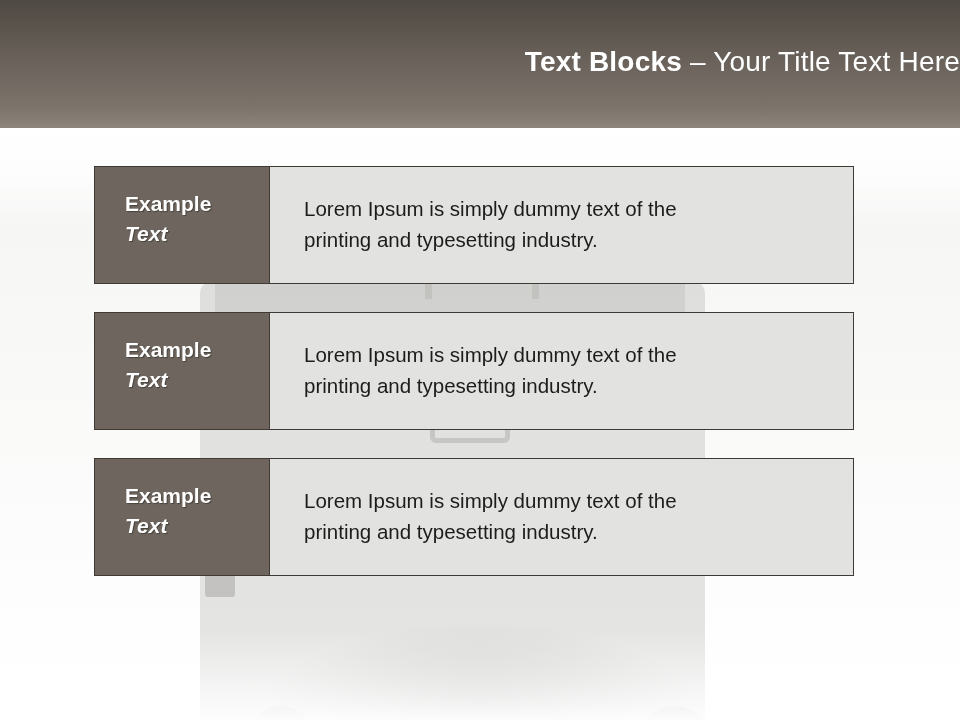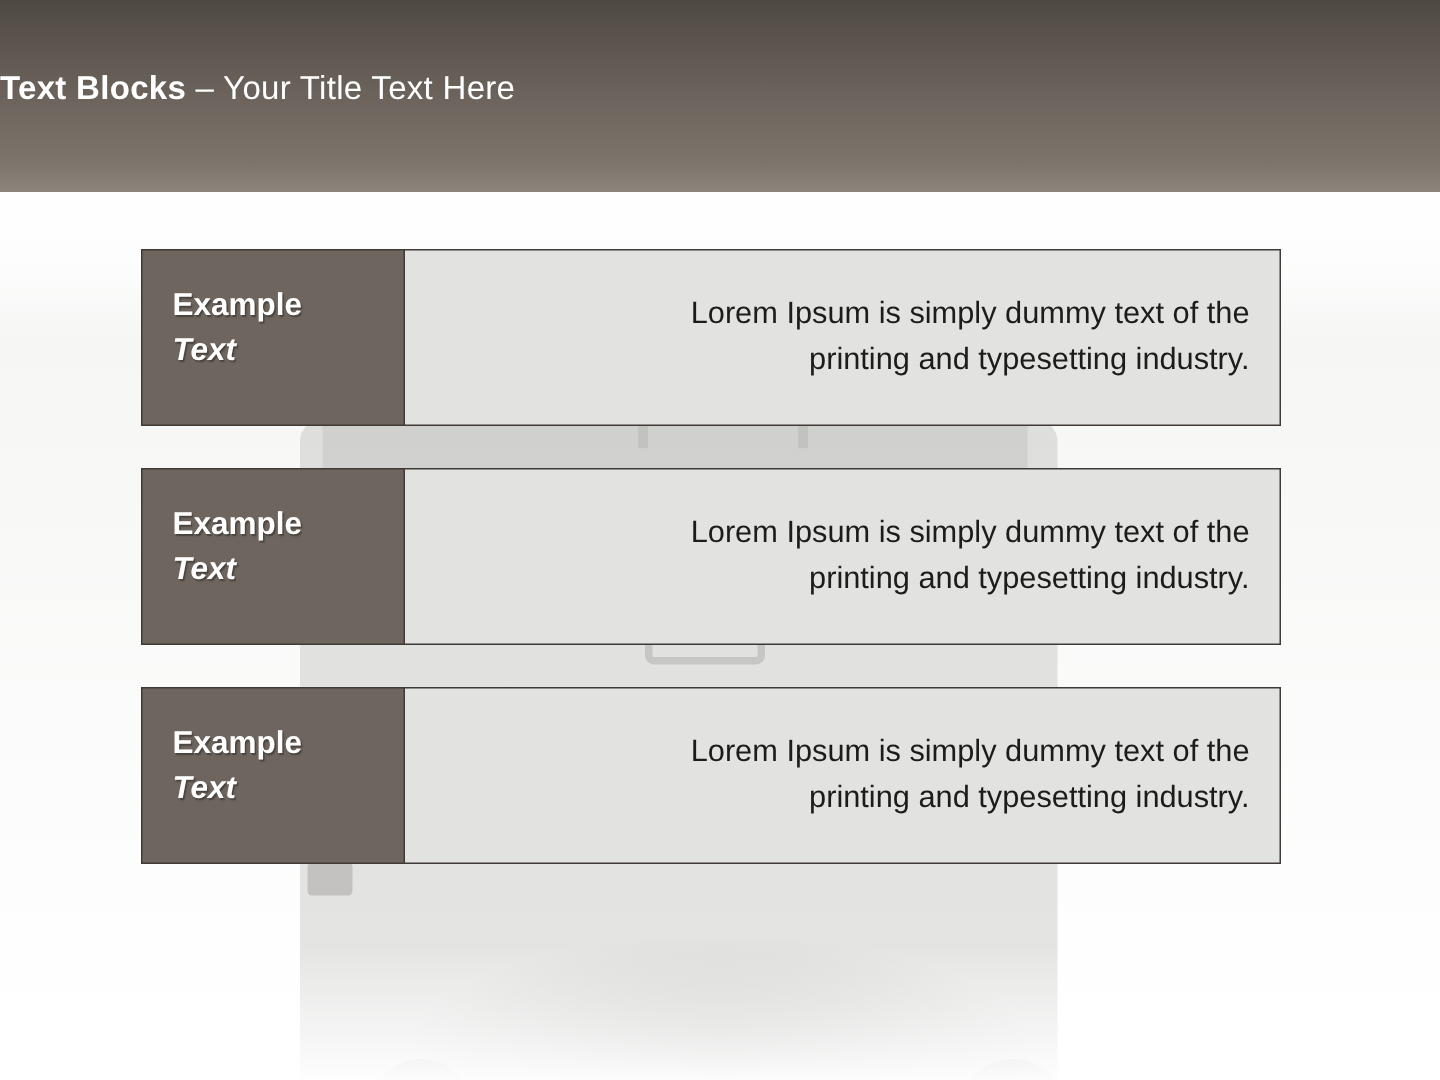--- a/index.html
+++ b/index.html
@@ -121,22 +121,22 @@
     top: 0;
     width: 960px;
     height: 128px;
     background: linear-gradient(to bottom, #4f4943 0%, #6e665e 55%, #7d756c 85%, #8d857c 100%);
   }
   .header-title {
     position: absolute;
     left: 0;
     top: 46px;
     width: 960px;
-    text-align: left;
-    font-size: 22px;
+    text-align: right;
+    font-size: 28px;
     color: #ffffff;
     letter-spacing: 0.2px;
     white-space: nowrap;
   }
   .header-title .bold {
     font-weight: bold;
   }
   .header-title .light {
     font-weight: normal;
   }
@@ -157,38 +157,37 @@
   }
   .block-label {
     width: 176px;
     box-sizing: border-box;
     background: #6e665e;
     border: 1px solid #3f3a35;
     color: #ffffff;
     font-weight: bold;
     font-size: 21px;
     line-height: 30px;
-    padding: 22px 0 0 20px;
+    padding: 22px 0 0 30px;
     text-shadow: 1px 1px 1px rgba(40,36,32,0.55);
   }
   .block-label .l2 {
     display: block;
     font-style: italic;
   }
   .block-body {
     flex: 1;
     box-sizing: border-box;
     background: #e2e2e0;
     border: 1px solid #3f3a35;
     border-left: none;
     color: #1c1c1c;
     font-size: 20.5px;
     line-height: 31px;
     padding: 26px 20px 0 34px;
-    text-align: right;
   }
 </style>
 </head>
 <body>
 
 <div class="slide">
 
   <div class="bg-photo">
     <div class="bag-handle"></div>
     <div class="bag-top"></div>

